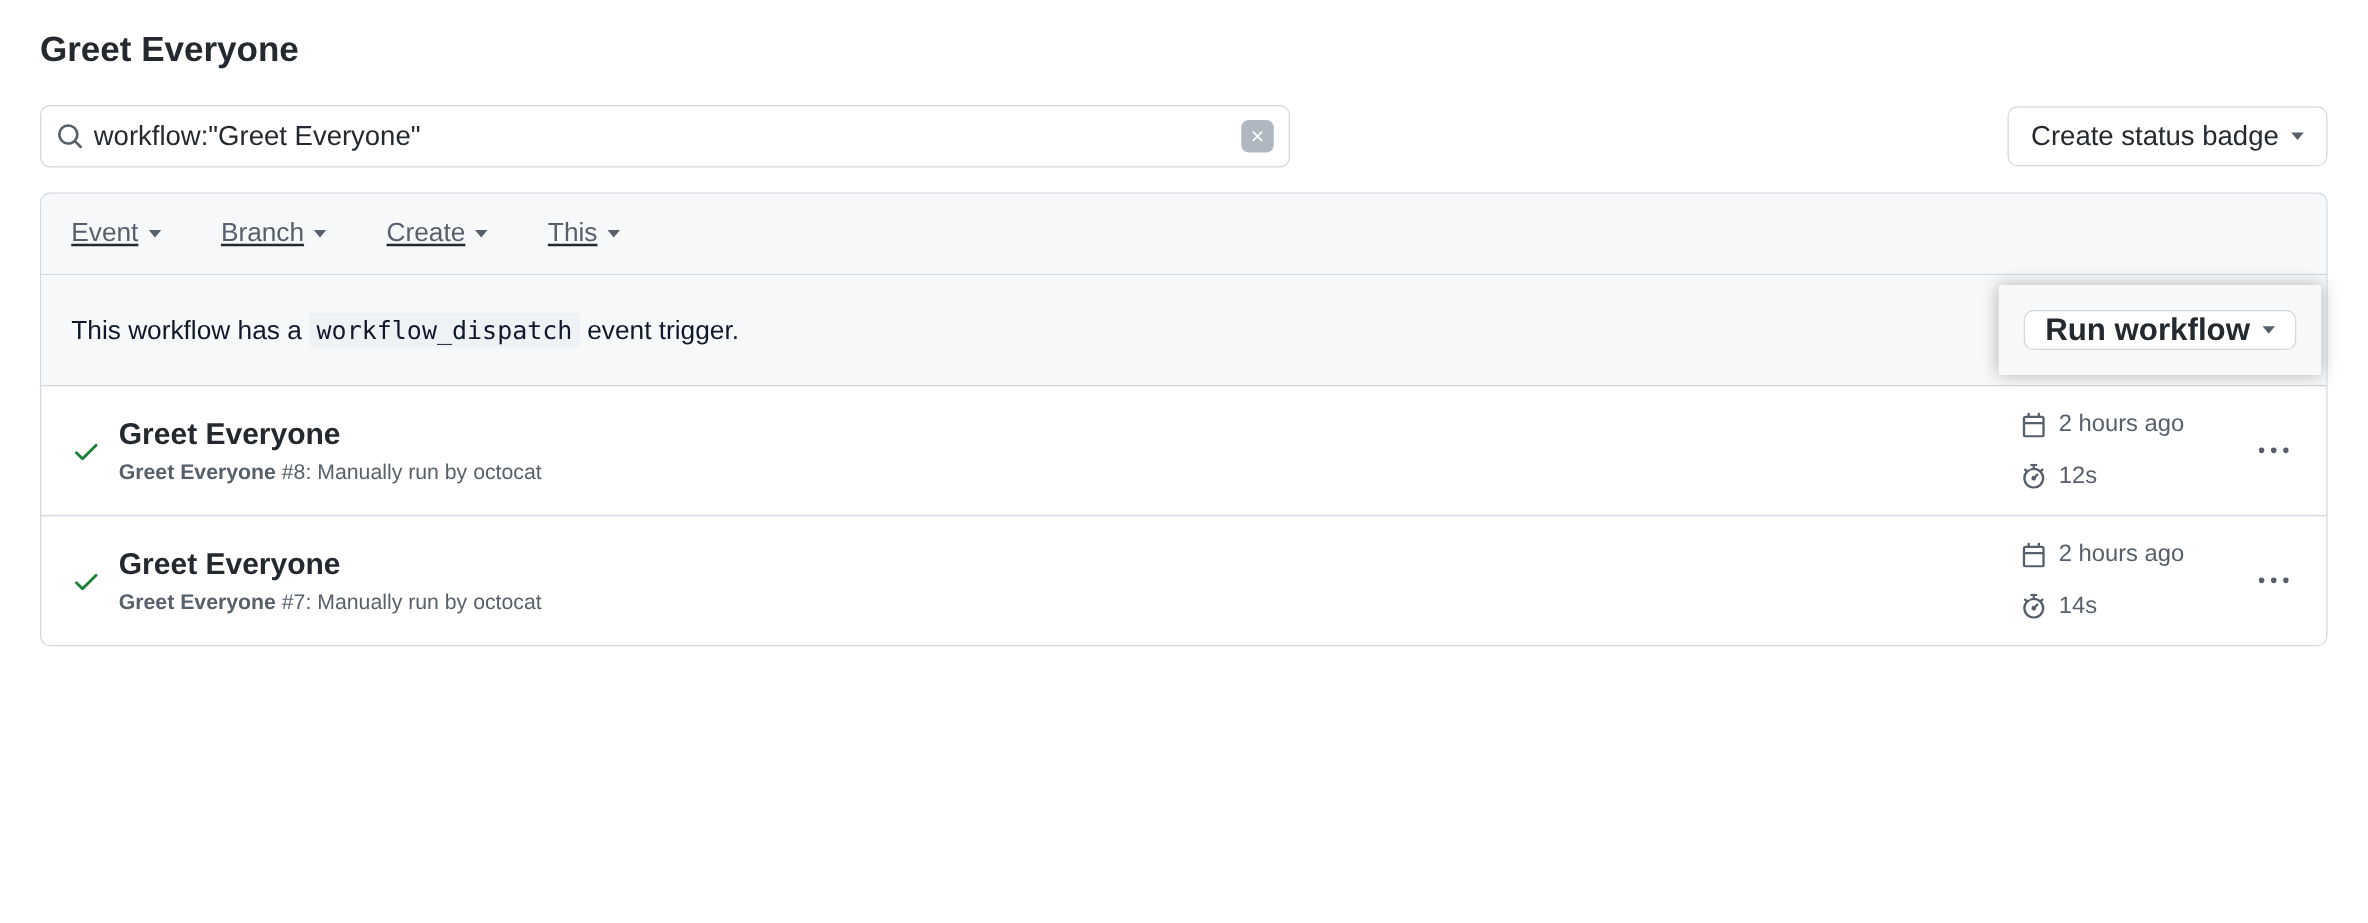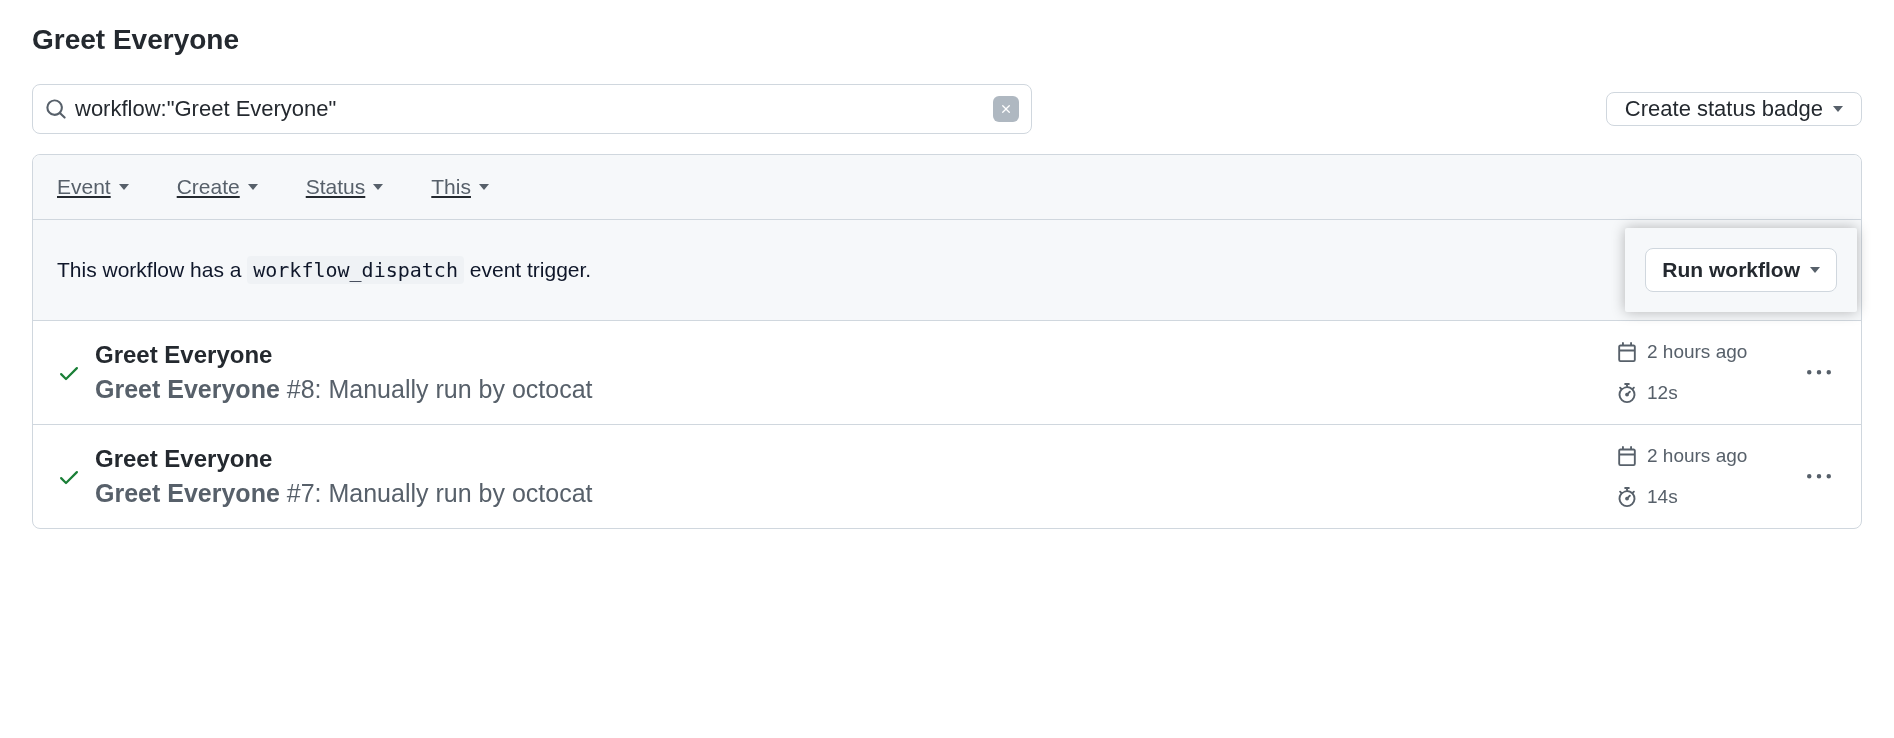--- a/index.html
+++ b/index.html
@@ -65,21 +65,21 @@
   width: 14px;
   height: 14px;
   color: #fff;
 }
 .spacer {
   flex: 1;
 }
 .badge-btn {
   border: 1px solid #d0d7de;
   border-radius: 8px;
-  height: 34px;
+  height: 48px;
   padding: 0 18px;
   display: flex;
   align-items: center;
   gap: 10px;
   font-size: 22px;
   color: #24292f;
   background: #fff;
   cursor: pointer;
 }
 .caret {
@@ -144,26 +144,26 @@
   border-radius: 2px;
   pointer-events: none;
   background: #f6f8fa;
   z-index: 0;
 }
 .run-btn {
   position: relative;
   z-index: 1;
   border: 1px solid #d0d7de;
   border-radius: 8px;
-  height: 44px;
+  height: 32px;
   padding: 0 16px;
   display: flex;
   align-items: center;
   gap: 10px;
-  font-size: 21px;
+  font-size: 25px;
   font-weight: 600;
   color: #24292f;
   background: #fff;
   cursor: pointer;
 }
 .run-row {
   border-bottom: 1px solid #d0d7de;
   padding: 20px 24px;
   display: flex;
   align-items: center;
@@ -180,21 +180,21 @@
 .run-main {
   flex: 1;
 }
 .run-title {
   font-size: 24px;
   font-weight: 600;
   color: #24292f;
   margin-bottom: 6px;
 }
 .run-sub {
-  font-size: 25px;
+  font-size: 17px;
   color: #57606a;
 }
 .run-sub .bold {
   font-weight: 600;
 }
 .run-sub .actor {
   color: #57606a;
 }
 .run-meta {
   display: flex;
@@ -252,25 +252,25 @@
 </div>
 
 <div class="panel">
 
   <div class="filter-bar">
     <div class="filter-item">
       <span>Event</span>
       <span class="caret"></span>
     </div>
     <div class="filter-item">
+      <span>Branch</span>
+      <span class="caret"></span>
+    </div>
+    <div class="filter-item">
       <span>Create</span>
-      <span class="caret"></span>
-    </div>
-    <div class="filter-item">
-      <span>Status</span>
       <span class="caret"></span>
     </div>
     <div class="filter-item">
       <span>This</span>
       <span class="caret"></span>
     </div>
   </div>
 
   <div class="dispatch-bar">
     <div class="dispatch-text">

